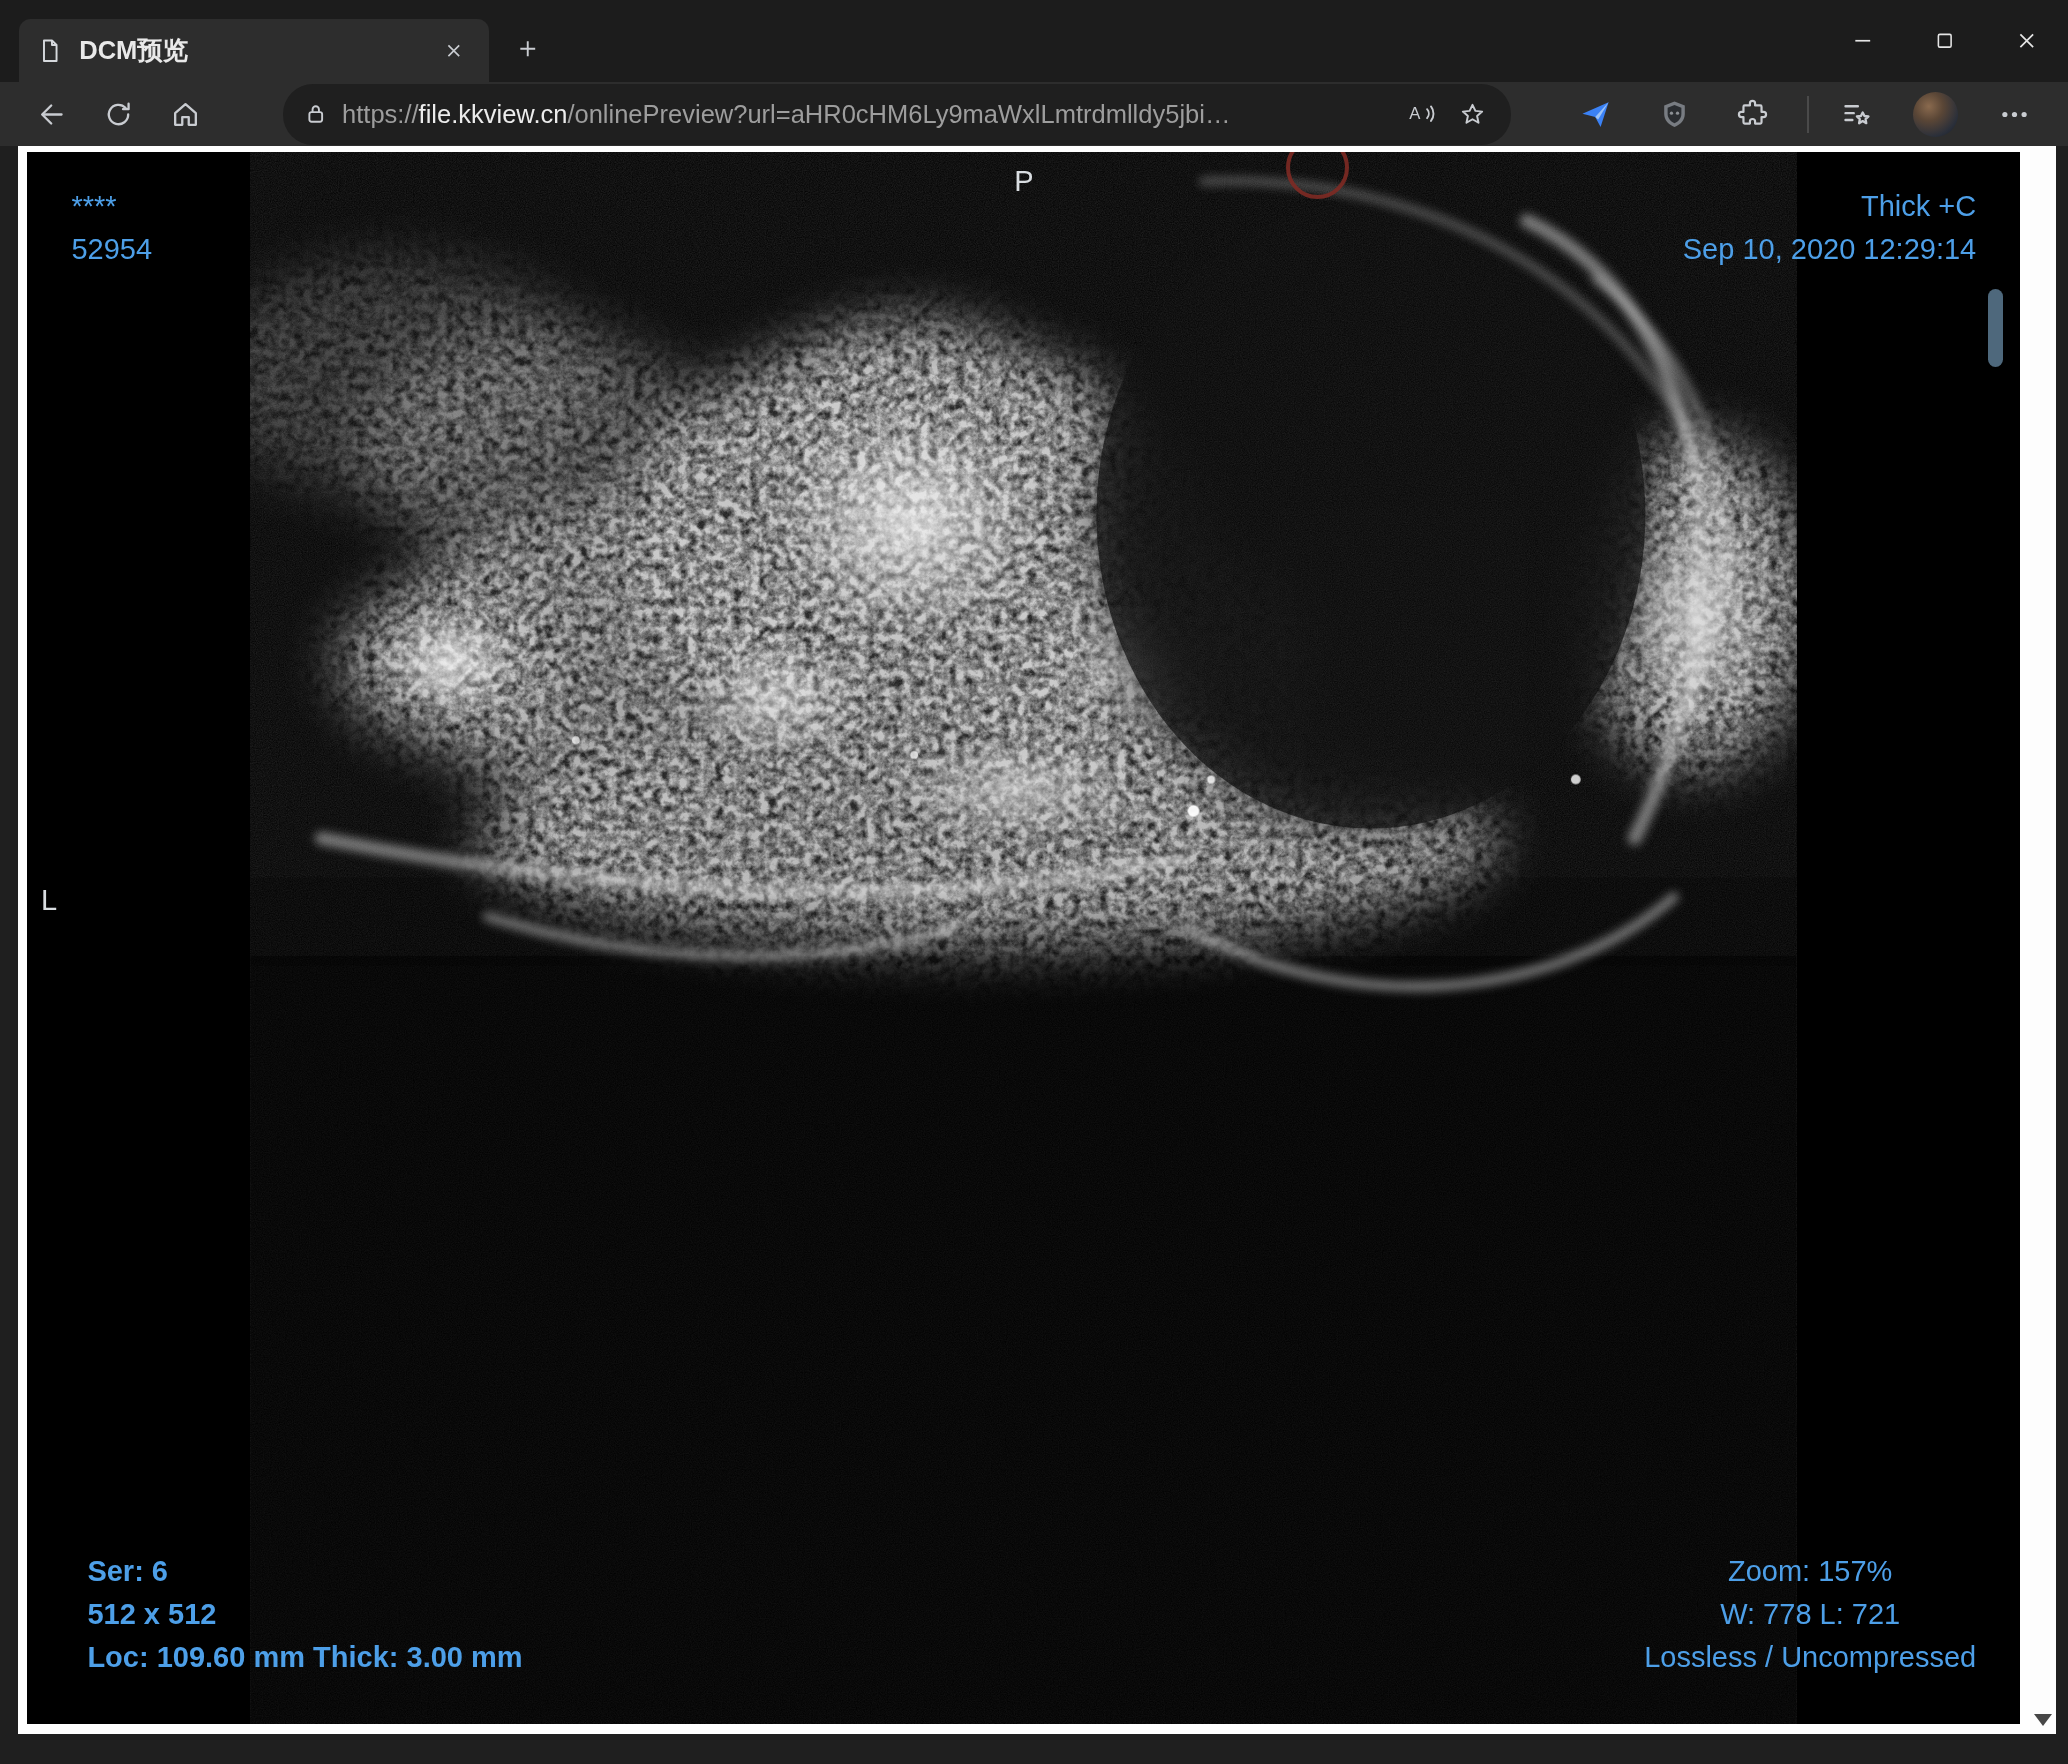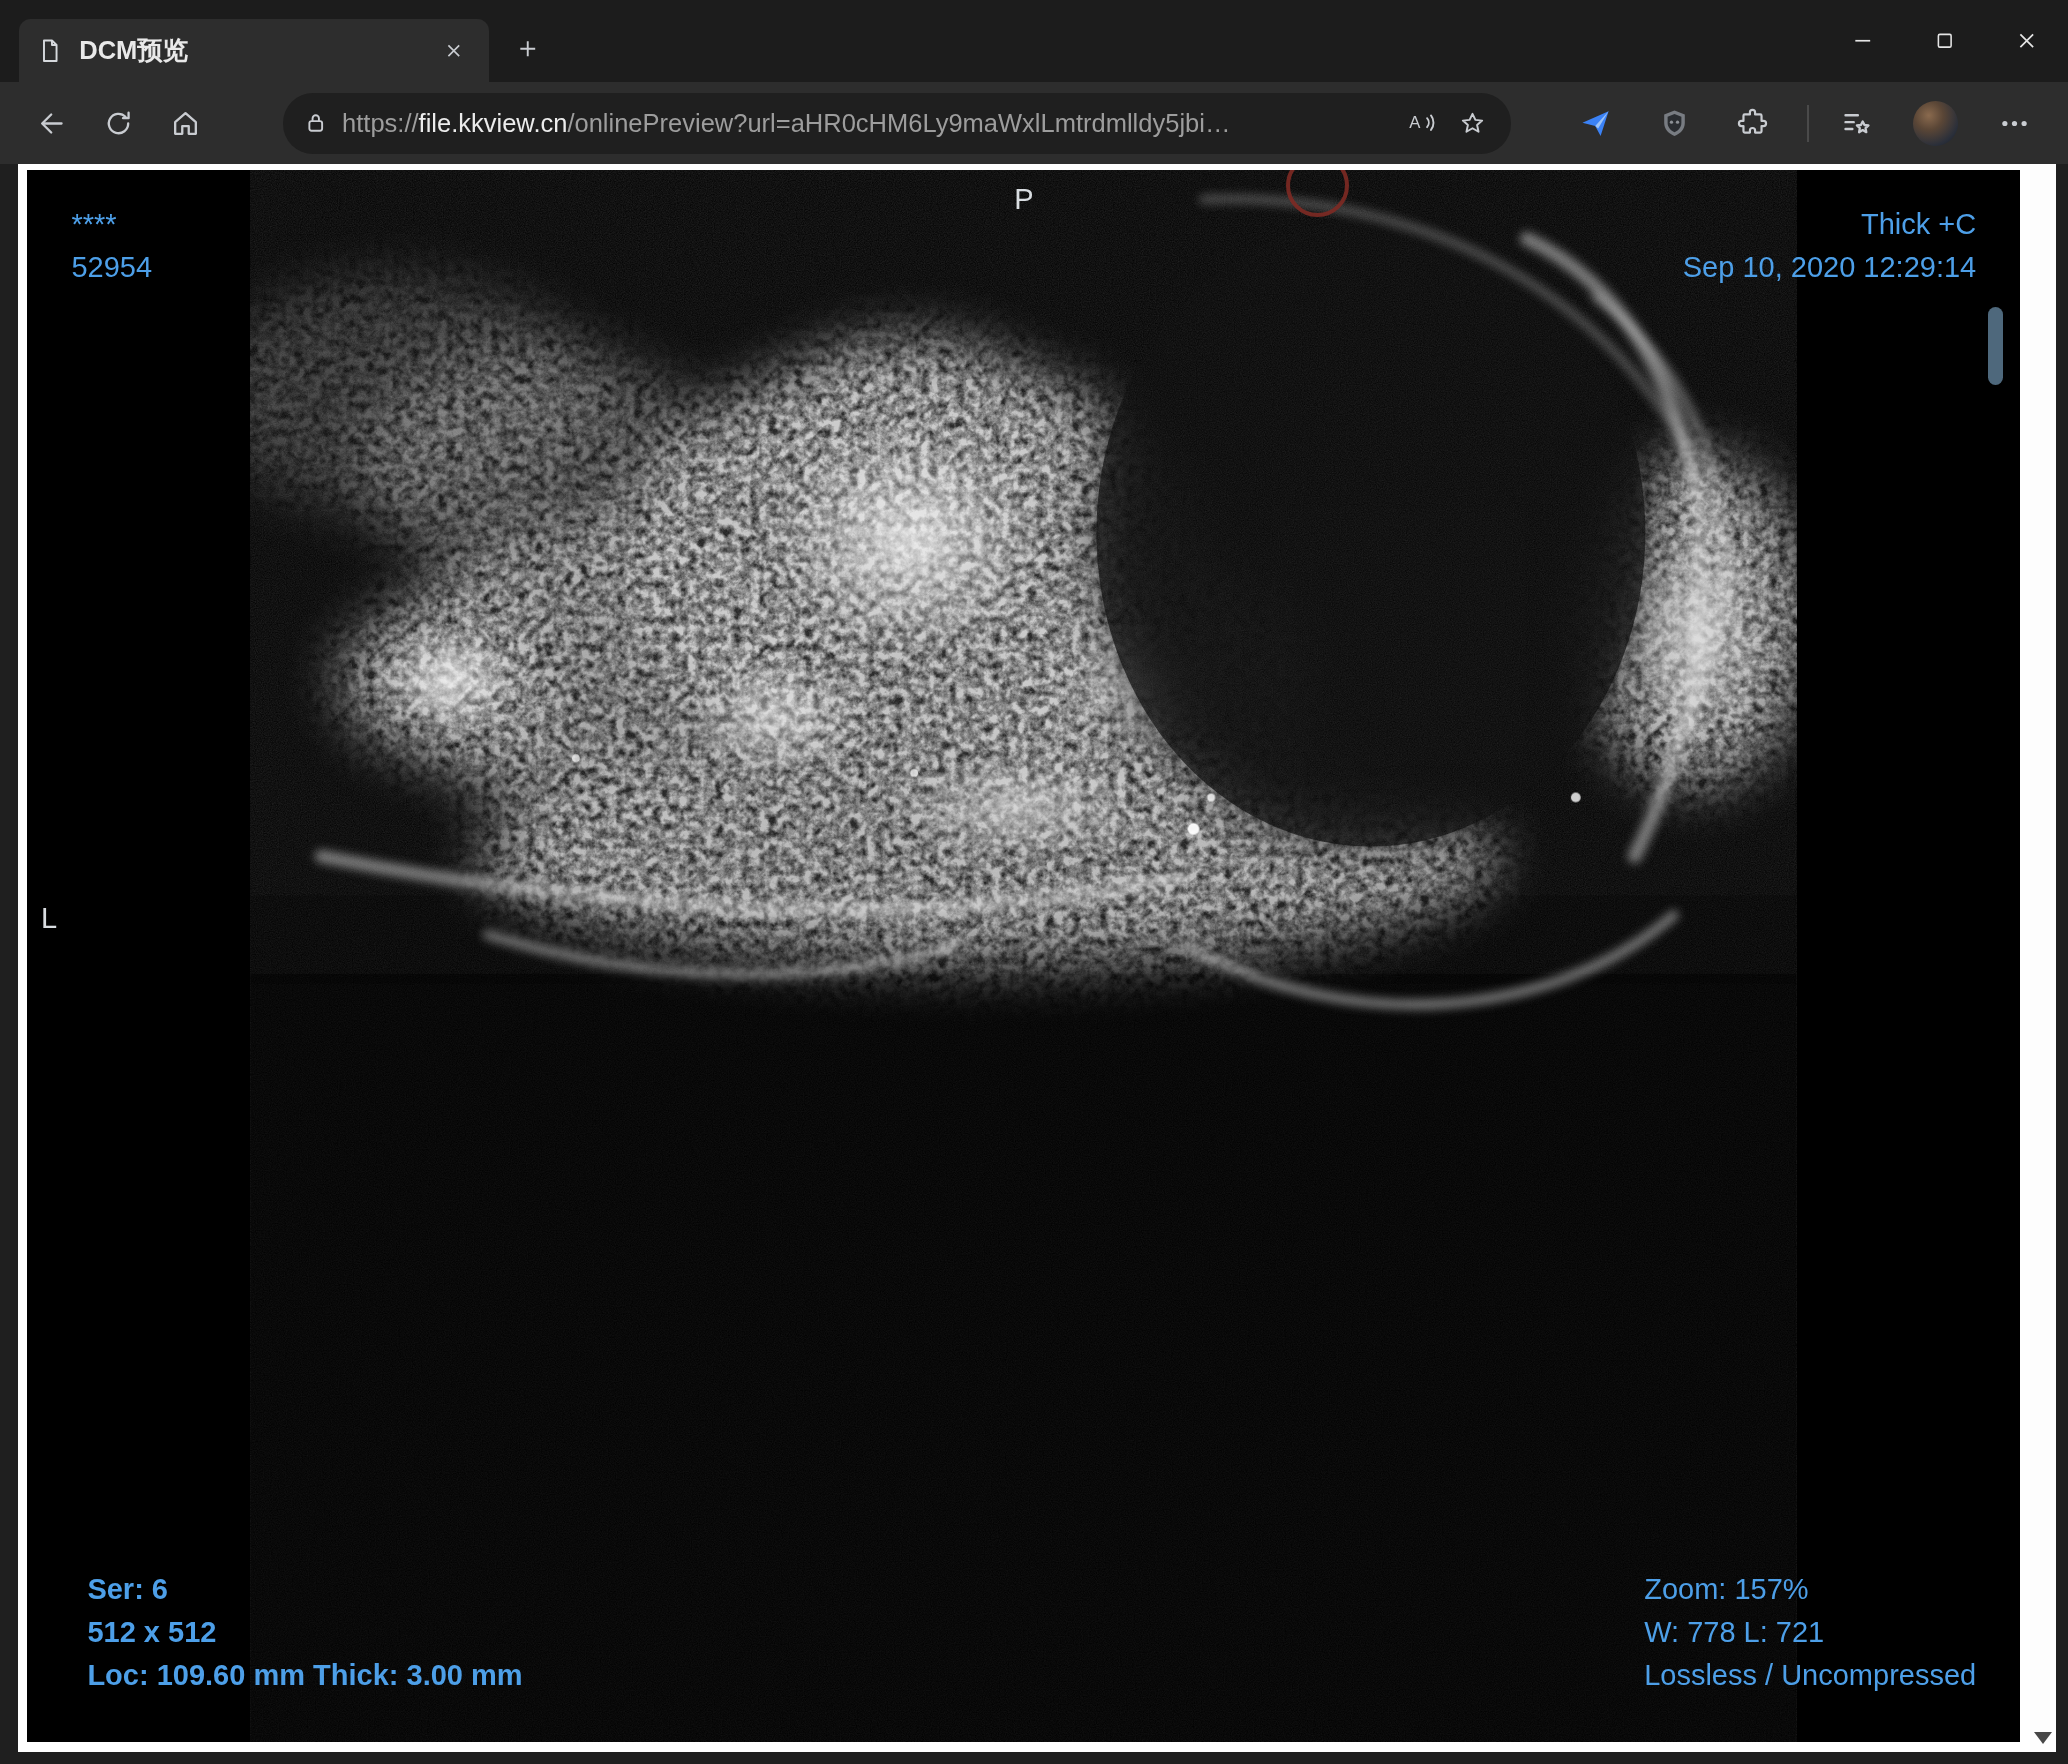--- a/index.html
+++ b/index.html
@@ -18,21 +18,21 @@
     padding:0 17.6px;gap:15.7px;color:#e9e9e9;font-size:25.5px;box-sizing:border-box;
   }
   .tab-title{flex:1;white-space:nowrap;overflow:hidden;text-overflow:ellipsis;text-align:left;font-weight:bold;}
   .tab-close{width:35px;height:35px;border-radius:5.9px;color:#c9ccd1;flex:0 0 auto;}
   .favicon{display:flex;color:#d6d9dd;flex:0 0 auto;}
   .newtab-btn{width:51px;height:51px;margin:0 0 7.8px 13.7px;border-radius:7.8px;color:#c9ccd1;}
   .caption{position:absolute;right:0;top:0;height:82px;display:flex;}
   .cap{width:82px;height:82px;color:#e5e5e5;}
 
   
-  .navbar{height:82px;background:#2d2d2d;display:flex;align-items:center;padding:0 23.5px 0 21.6px;box-sizing:border-box;}
+  .navbar{height:64px;background:#2d2d2d;display:flex;align-items:center;padding:0 23.5px 0 21.6px;box-sizing:border-box;}
   .nav-btn{width:61px;height:61px;border-radius:7.8px;color:#c9ccd1;flex:0 0 auto;margin-right:5.9px;}
   .urlbar{
     width:1228px;height:61px;background:#1f1f1f;border-radius:30px;
     display:flex;align-items:center;padding:0 13.7px 0 19.6px;margin-left:61px;
     box-sizing:border-box;flex:0 0 auto;
   }
   .url-icon{display:flex;color:#c9ccd1;margin-right:13.7px;flex:0 0 auto;}
   .url-text{flex:1;font-size:25.5px;color:#9d9d9d;white-space:nowrap;overflow:hidden;text-overflow:ellipsis;text-align:left;}
   .url-text .bright{color:#ececec;}
   .url-btn{width:51px;height:51px;border-radius:7.8px;color:#c9ccd1;flex:0 0 auto;}
@@ -60,21 +60,21 @@
     border-top:12.7px solid #474747;
   }
 
   
   .ov{position:absolute;color:var(--overlay-text,#4d9fe8);font-size:29px;line-height:43px;}
   .ov.tl{left:44px;top:33px;}
   .ov.op{top:7.8px;left:50%;transform:translateX(-50%);color:var(--orientation-text,#d9dde1);}
   .ov.tr{right:44px;top:33px;text-align:right;}
   .ov.ol{left:13.7px;top:727px;color:var(--orientation-text,#d9dde1);}
   .ov.bl{left:60px;bottom:45px;font-weight:bold;}
-  .ov.br{right:44px;bottom:45px;text-align:left;margin-top:15px;}
+  .ov.br{right:44px;bottom:45px;text-align:center;margin-top:15px;}
 
   .annotation-circle{
     position:absolute;left:1259px;top:-15.7px;width:55px;height:55px;
     border:4.9px solid var(--annotation-circle,#7e2a24);border-radius:50%;opacity:.9;
   }
   .viewer-thumb{
     position:absolute;right:17.6px;top:137px;width:14.7px;height:78px;border-radius:7.8px;
     background:var(--scrollbar-thumb,#56738a);opacity:.9;
   }
 </style>

